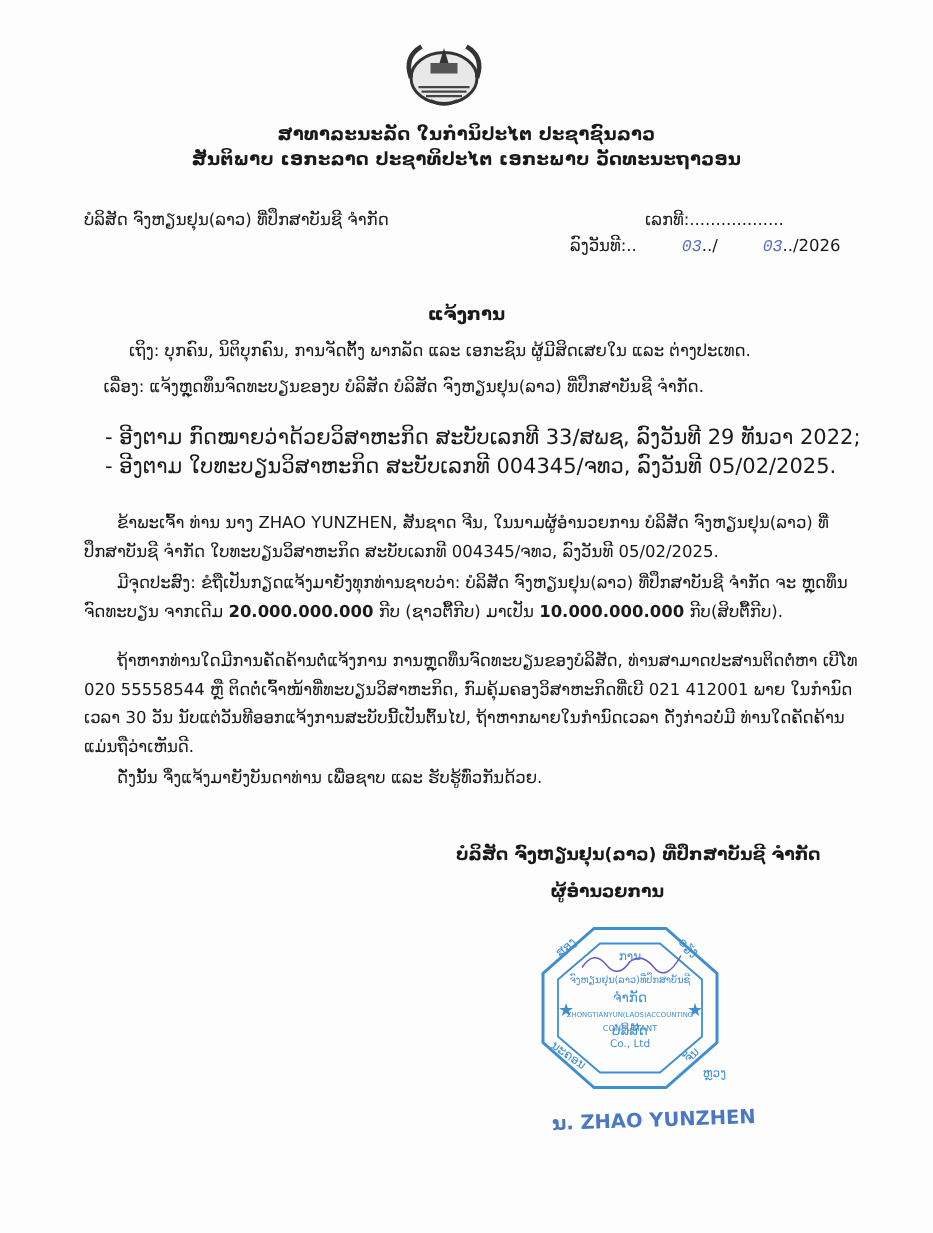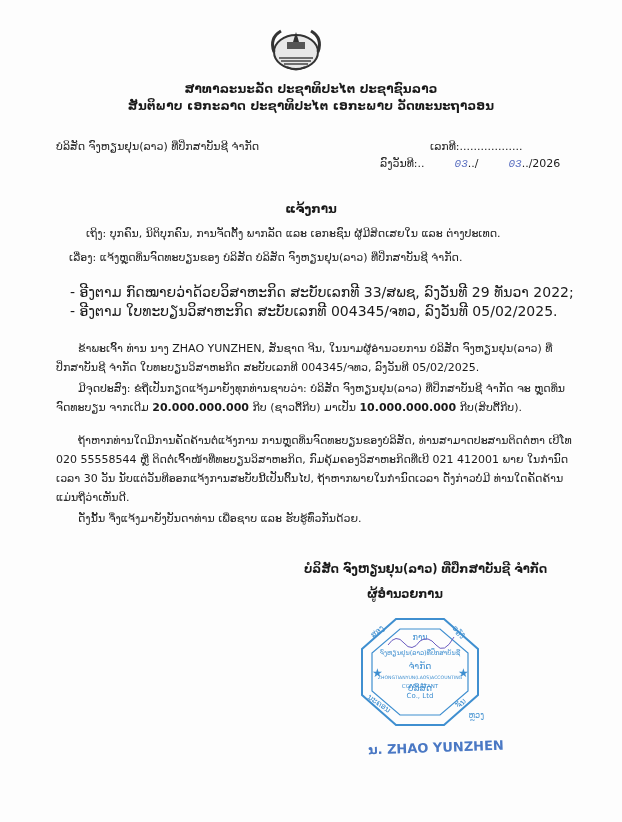--- a/index.html
+++ b/index.html
@@ -42,32 +42,32 @@
     <ellipse cx="31" cy="26" rx="22" ry="17" fill="#e8e8e8" stroke="#333" stroke-width="2"></ellipse>
     <path d="M9 26 Q4 12 16 5" fill="none" stroke="#333" stroke-width="3"></path>
     <path d="M53 26 Q58 12 46 5" fill="none" stroke="#333" stroke-width="3"></path>
     <polygon points="31,6 28,16 34,16" fill="#333"></polygon>
     <rect x="22" y="16" width="18" height="7" fill="#555"></rect>
     <path d="M14 32 L48 32 M16 35 L46 35 M19 38 L43 38" stroke="#444" stroke-width="1.5"></path>
     <path d="M22 41 Q31 46 40 41" fill="none" stroke="#333" stroke-width="2"></path>
   </svg>
 </div>
 
-<div class="abs hdr hdr1">ສາທາລະນະລັດ ປະຊາທິປະໄຕ ປະຊາຊົນລາວ</div>
+<div class="abs hdr hdr1">ສາທາລະນະລັດ ໃນກຳນິປະໄຕ ປະຊາຊົນລາວ</div>
 <div class="abs hdr hdr2">ສັນຕິພາບ ເອກະລາດ ປະຊາທິປະໄຕ ເອກະພາບ ວັດທະນະຖາວອນ</div>
 
 <div class="abs company-left">ບໍລິສັດ ຈົງຫຽນຢຸນ(ລາວ) ທີ່ປຶກສາບັນຊີ ຈຳກັດ</div>
 <div class="abs docno">ເລກທີ:..................</div>
 <div class="abs date">
   <span>ລົງວັນທີ:..</span><span class="hand">03</span><span>../</span><span class="hand">03</span><span>../2026</span>
 </div>
 
 <div class="abs title">ແຈ້ງການ</div>
 <div class="abs to">ເຖິງ: ບຸກຄົນ, ນິຕິບຸກຄົນ, ການຈັດຕັ້ງ ພາກລັດ ແລະ ເອກະຊົນ ຜູ້ມີສິດເສຍໃນ ແລະ ຕ່າງປະເທດ.</div>
-<div class="abs subject">ເລື່ອງ: ແຈ້ງຫຼຸດທຶນຈົດທະບຽນຂອງ ບໍລິສັດ ບໍລິສັດ ຈົງຫຽນຢຸນ(ລາວ) ທີ່ປຶກສາບັນຊີ ຈຳກັດ.</div>
+<div class="abs subject">ເລື່ອງ: ແຈ້ງຫຼຸດທຶນຈົດທະບຽນຂອງບ ບໍລິສັດ ບໍລິສັດ ຈົງຫຽນຢຸນ(ລາວ) ທີ່ປຶກສາບັນຊີ ຈຳກັດ.</div>
 
 <div class="abs ref ref1">- ອີງຕາມ ກົດໝາຍວ່າດ້ວຍວິສາຫະກິດ ສະບັບເລກທີ 33/ສພຊ, ລົງວັນທີ 29 ທັນວາ 2022;</div>
 <div class="abs ref ref2">- ອີງຕາມ ໃບທະບຽນວິສາຫະກິດ ສະບັບເລກທີ 004345/ຈທວ, ລົງວັນທີ 05/02/2025.</div>
 
 <div class="abs para p1 indent">ຂ້າພະເຈົ້າ ທ່ານ ນາງ ZHAO YUNZHEN, ສັນຊາດ ຈີນ, ໃນນາມຜູ້ອຳນວຍການ ບໍລິສັດ ຈົງຫຽນຢຸນ(ລາວ) ທີ່ປຶກສາບັນຊີ ຈຳກັດ ໃບທະບຽນວິສາຫະກິດ ສະບັບເລກທີ 004345/ຈທວ, ລົງວັນທີ 05/02/2025.</div>
 <div class="abs para p2 indent">
   <span>ມີຈຸດປະສົງ: ຂໍຖືເປັນກຽດແຈ້ງມາຍັງທຸກທ່ານຊາບວ່າ: ບໍລິສັດ ຈົງຫຽນຢຸນ(ລາວ) ທີ່ປຶກສາບັນຊີ ຈຳກັດ ຈະ ຫຼຸດທຶນຈົດທະບຽນ ຈາກເດີມ </span><span class="bold">20.000.000.000</span><span> ກີບ (ຊາວຕື້ກີບ) ມາເປັນ </span><span class="bold">10.000.000.000</span><span> ກີບ(ສິບຕື້ກີບ).</span>
 </div>
 <div class="abs para p3 indent">ຖ້າຫາກທ່ານໃດມີການຄັດຄ້ານຕໍ່ແຈ້ງການ ການຫຼຸດທຶນຈົດທະບຽນຂອງບໍລິສັດ, ທ່ານສາມາດປະສານຕິດຕໍ່ຫາ ເບີໂທ 020 55558544 ຫຼື ຕິດຕໍ່ເຈົ້າໜ້າທີ່ທະບຽນວິສາຫະກິດ, ກົມຄຸ້ມຄອງວິສາຫະກິດທີ່ເບີ 021 412001 ພາຍ ໃນກຳນົດເວລາ 30 ວັນ ນັບແຕ່ວັນທີອອກແຈ້ງການສະບັບນີ້ເປັນຕົ້ນໄປ, ຖ້າຫາກພາຍໃນກຳນົດເວລາ ດັ່ງກ່າວບໍ່ມີ ທ່ານໃດຄັດຄ້ານ ແມ່ນຖືວ່າເຫັນດີ.</div>
 <div class="abs para p4 indent">ດັ່ງນັ້ນ ຈຶ່ງແຈ້ງມາຍັງບັນດາທ່ານ ເພື່ອຊາບ ແລະ ຮັບຮູ້ທົ່ວກັນດ້ວຍ.</div>

